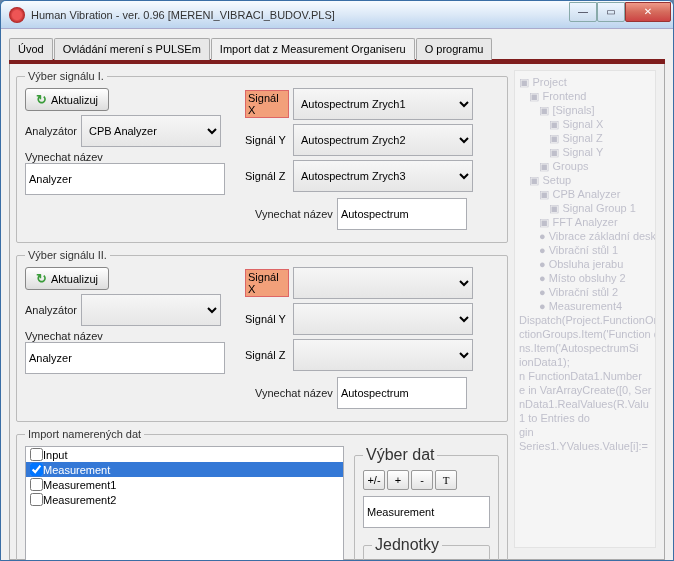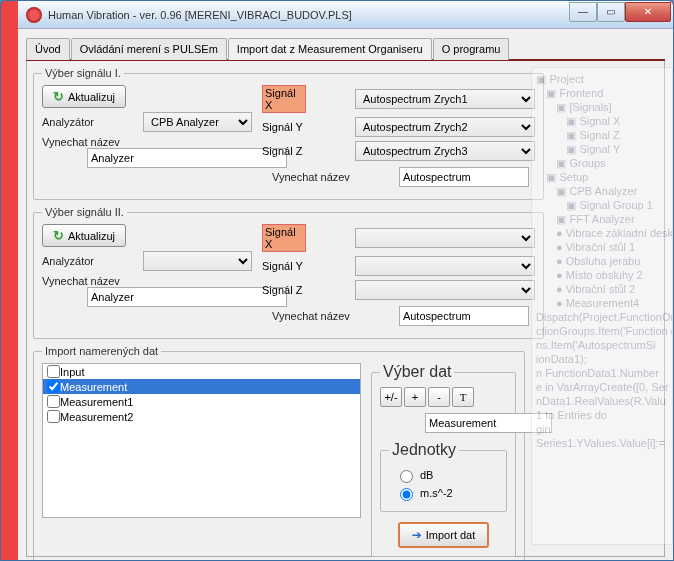--- a/index.html
+++ b/index.html
@@ -1,38 +1,38 @@
 <!DOCTYPE html>
 <html><head>
 <meta charset="utf-8">
 <style>
 * { box-sizing: border-box; font-family: "Segoe UI", Tahoma, sans-serif; font-size: 11px; }
 body { margin: 0; background: #6d8fb5; padding: 0; }
-.window { width: 674px; height: 561px; background: #ef4444; border: 1px solid #3a6ea5; border-radius: 6px 6px 0 0; overflow: hidden; box-shadow: 0 0 8px rgba(0,0,0,0.3); position: relative; padding-left: 17px; }
+.window { width: 674px; height: 561px; background: #7dd3fc; border: 1px solid #3a6ea5; border-radius: 6px 6px 0 0; overflow: hidden; box-shadow: 0 0 8px rgba(0,0,0,0.3); position: relative; }
 .titlebar { height: 28px; background: linear-gradient(to bottom, #f7fbff, #dce9f7 50%, #bcd4ee); display: flex; align-items: center; padding-left: 8px; border-bottom: 1px solid #aac; }
 .titlebar .icon { width: 16px; height: 16px; margin-right: 6px; background: radial-gradient(circle, #e55 40%, #a22 70%); border-radius: 50%; }
 .titlebar .title { color: #333; flex: 1; }
 .win-btns { display: flex; gap: 0; margin-right: 2px; margin-top: -6px; }
 .win-btn { width: 28px; height: 20px; border: 1px solid #8aa; background: linear-gradient(to bottom, #eef6ff, #cde); border-radius: 0 0 2px 2px; display: flex; align-items: center; justify-content: center; font-size: 10px; color: #334; cursor: default; }
 .win-btn.close { width: 46px; background: linear-gradient(to bottom, #e98, #d56b5c 50%, #c44); color: #fff; border-color: #933; }
 .client { padding: 8px; background: #f0f0f0; height: calc(100% - 28px); }
-.tabs { display: flex; border-bottom: 2px solid #7f1d1d; }
+.tabs { display: flex; border-bottom: 5px solid #7f1d1d; }
 .tab { padding: 4px 8px; border: 1px solid #aaa; border-bottom: none; background: #e8e8e8; border-radius: 2px 2px 0 0; margin-right: 1px; cursor: default; position: relative; top: 1px; }
 .tab.active { background: #f0f0f0; border-bottom: 1px solid #f0f0f0; }
 .tabbody { border: 1px solid #aaa; border-top: none; padding: 6px; display: flex; gap: 6px; height: 496px; }
 .leftcol { width: 492px; display: flex; flex-direction: column; gap: 6px; }
 .rightcol { width: 142px; }
 fieldset { border: 1px solid #bbb; border-radius: 2px; padding: 6px 8px 8px 8px; margin: 0; }
 fieldset > legend { padding: 0 3px; color: #333; }
 .row { display: flex; align-items: center; gap: 4px; margin-bottom: 4px; }
 .btn { display: inline-flex; align-items: center; gap: 4px; padding: 3px 10px; border: 1px solid #888; border-radius: 3px; background: linear-gradient(to bottom, #fff, #ddd); cursor: default; }
 .btn.import { border: 2px solid #d97b45; padding: 4px 12px; }
 .refresh-icon { color: #3a9c3a; font-size: 13px; font-weight: bold; }
 .arrow-icon { color: #36c; font-size: 12px; }
-input[type=text], select { border: 1px solid #abadb3; background: #fff; padding: 2px 3px; height: 20px; margin-left: 45px; }
+input[type=text], select { border: 1px solid #abadb3; background: #fff; padding: 2px 3px; height: 32px; }
 select { background: linear-gradient(to bottom, #f6f6f6, #e6e6e6); }
 .lbl { color: #222; }
 .siglabel { width: 44px; text-align: left; }
 .siglabel.hl { background: #f2a07a; border: 1px solid #d66; padding: 1px 2px; }
 .signal-select { width: 180px; }
 .list { border: 1px solid #abadb3; background: #fff; height: 155px; overflow: auto; }
 .list-item { display: flex; align-items: center; padding: 1px 4px; }
 .list-item input[type=checkbox] { margin: 0; }
 .list-item.sel { background: #3478d6; color: #fff; }
 .datacol { width: 145px; display: flex; flex-direction: column; gap: 6px; }

